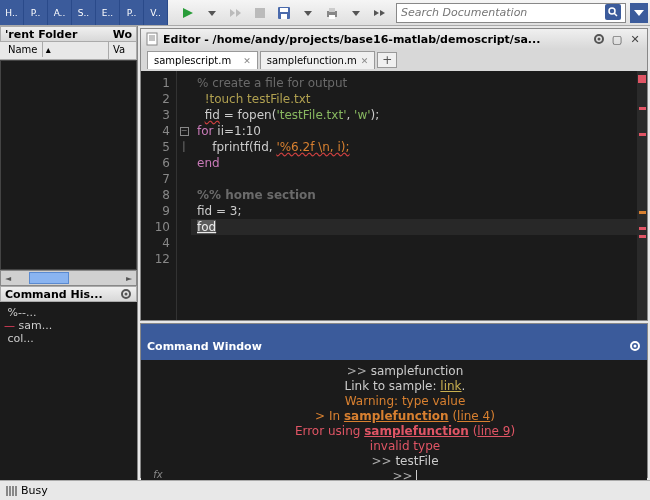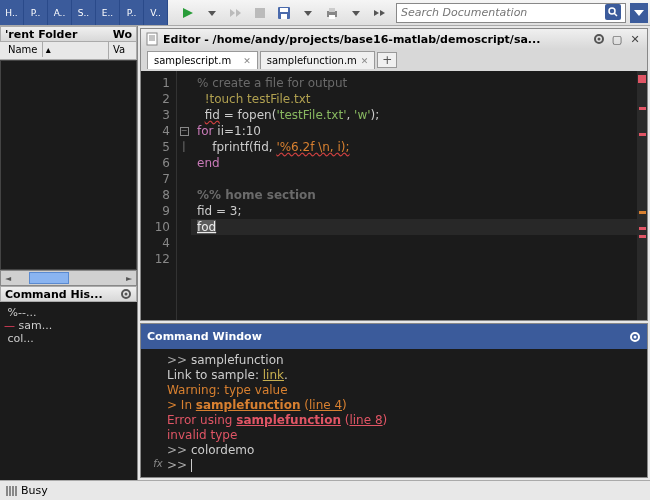--- a/index.html
+++ b/index.html
@@ -62,26 +62,26 @@
 .c-var { text-decoration: underline wavy #d04040; }
 .c-selvar { background: #555; color: #fff; text-decoration: underline; }
 .c-eq { text-decoration: underline wavy #d0a030; }
 .mark-col { width: 10px; background: #2a2a2a; position: relative; }
 .mark { position: absolute; right: 1px; width: 7px; height: 3px; }
 .mark.err { background: #e05565; }
 .mark.warn { background: #d88030; }
 .mark.top { top: 4px; width: 8px; height: 8px; background: #e05565; }
 
 .cmd-panel { height: 155px; display: flex; flex-direction: column; border: 1px solid #888; margin: 0 2px 2px 2px; }
-.cmd-titlebar { height: 36px; background: #3b5b9b; color: #fff; display: flex; align-items: center; padding: 5px 6px; font-weight: bold; font-size: 11px; }
+.cmd-titlebar { height: 36px; background: #3b5b9b; color: #fff; display: flex; padding: 16px 6px; font-weight: bold; font-size: 11px; }
 .cmd-titlebar .gear { margin-left: auto; }
 .cmd-body { flex: 1; background: #1b1b1b; color: #ccc; font-family: "DejaVu Sans Mono", monospace; font-size: 12px; padding: 4px 4px 4px 0; display: flex; }
 .cmd-fx { width: 18px; color: #888; font-style: italic; text-align: center; font-size: 10px; display: flex; flex-direction: column; justify-content: flex-end; padding-bottom: 4px; margin-left: 8px; }
 .cmd-text { flex: 1; }
-.cmd-text .row { height: 15px; line-height: 15px; white-space: pre; }
+.cmd-text .row { height: 15px; line-height: 15px; white-space: pre; text-align: center; }
 .c-prompt { color: #aaa; }
 .c-link { color: #c8b050; text-decoration: underline; }
 .c-warn { color: #d88030; }
 .c-err { color: #e05565; }
 .c-func { color: #e05565; text-decoration: underline; font-weight: bold; }
 .c-cursor { display: inline-block; width: 1px; height: 13px; background: #ccc; vertical-align: middle; }
 
 .statusbar { height: 20px; background: #e8e8e8; border-top: 1px solid #aaa; display: flex; align-items: center; padding: 0 6px; font-size: 11px; gap: 4px; }
 .sb-bars { display: flex; gap: 1px; }
 .sb-bars i { width: 2px; height: 10px; background: #888; display: block; }
@@ -307,23 +307,23 @@
               </svg>
           </span>
         </div>
         <div class="cmd-body">
           <div class="cmd-fx">fx</div>
           <div class="cmd-text">
             <div class="row"><span class="c-prompt">&gt;&gt; </span><span>samplefunction</span></div>
             <div class="row"><span>Link to sample: </span><span class="c-link">link</span><span>.</span></div>
             <div class="row"><span class="c-warn">Warning: type value</span></div>
             <div class="row"><span class="c-warn">&gt; In </span><span class="c-func" style="color:#d88030">samplefunction</span><span class="c-warn"> (</span><span class="c-link" style="color:#d88030">line 4</span><span class="c-warn">)</span></div>
-            <div class="row"><span class="c-err">Error using </span><span class="c-func">samplefunction</span><span class="c-err"> (</span><span class="c-link" style="color:#e05565">line 8</span><span class="c-err">)</span></div>
+            <div class="row"><span class="c-err">Error using </span><span class="c-func">samplefunction</span><span class="c-err"> (</span><span class="c-link" style="color:#e05565">line 9</span><span class="c-err">)</span></div>
             <div class="row"><span class="c-err">invalid type</span></div>
-            <div class="row"><span class="c-prompt">&gt;&gt; </span><span>colordemo</span></div>
+            <div class="row"><span class="c-prompt">&gt;&gt; </span><span>testFile</span></div>
             <div class="row"><span class="c-prompt">&gt;&gt; </span><span class="c-cursor"></span></div>
           </div>
         </div>
       </div>
     </div>
   </div>
 
   <div class="statusbar">
     <span class="sb-bars">
         <i></i>

